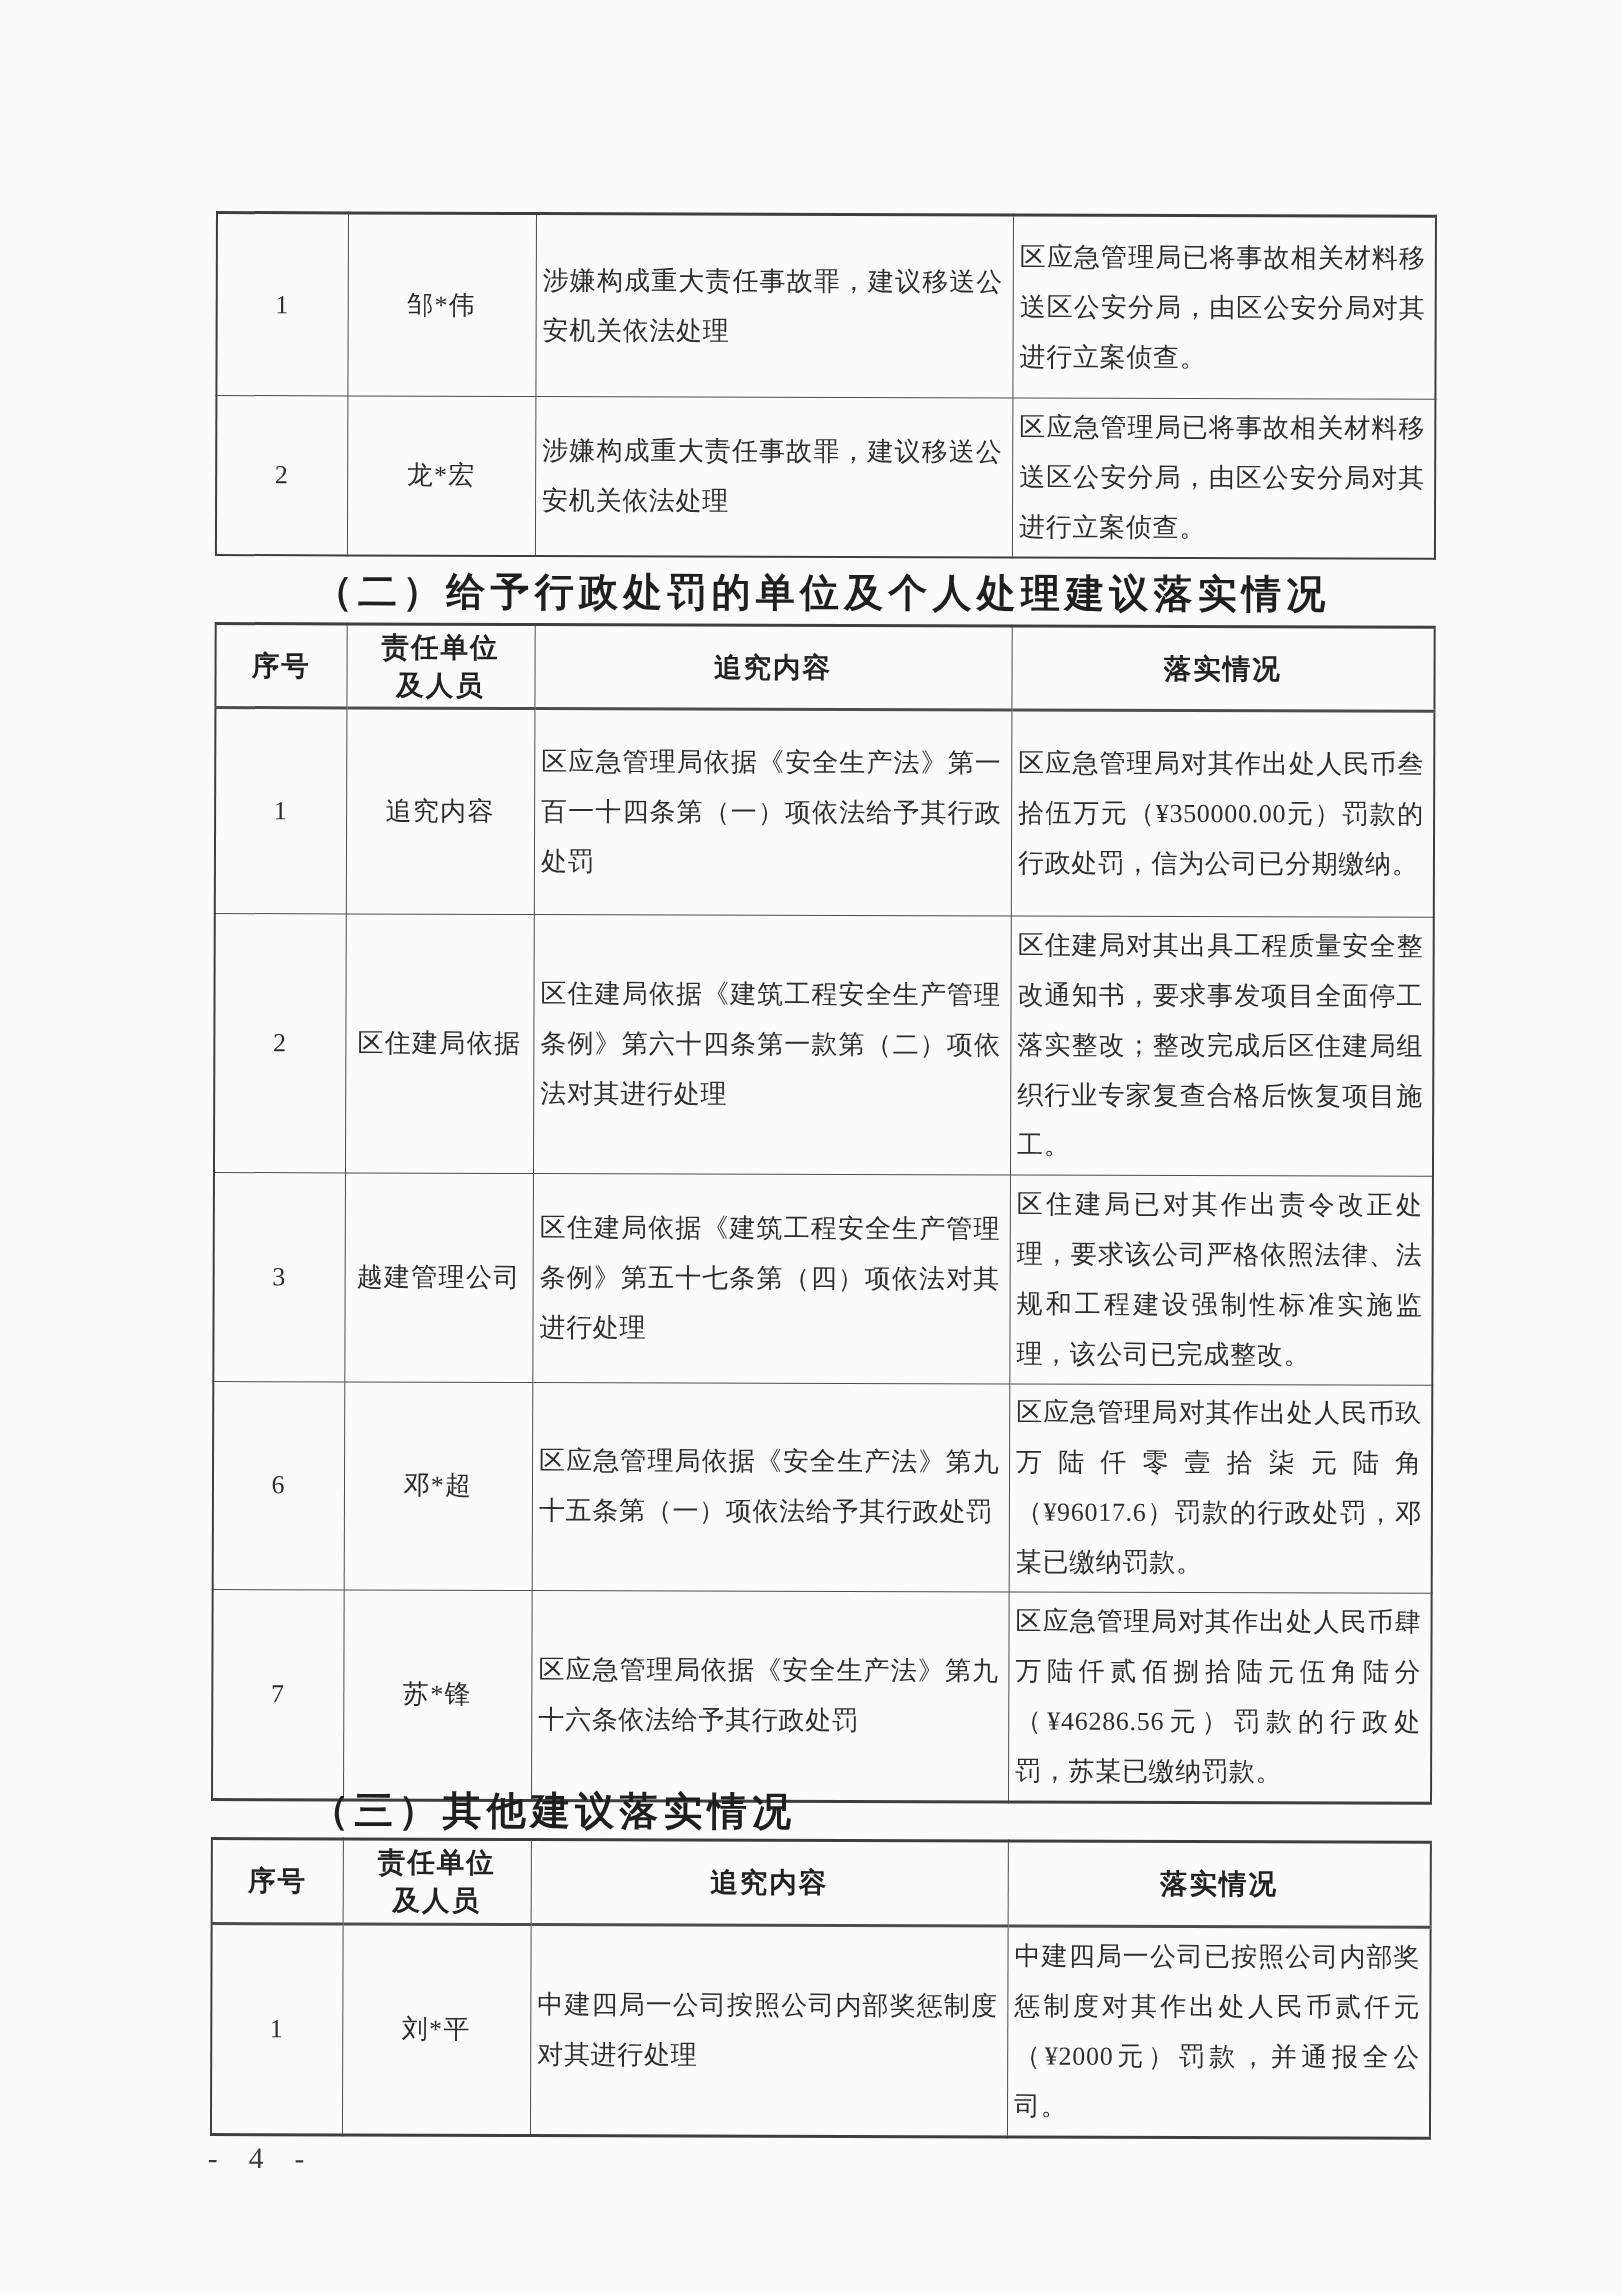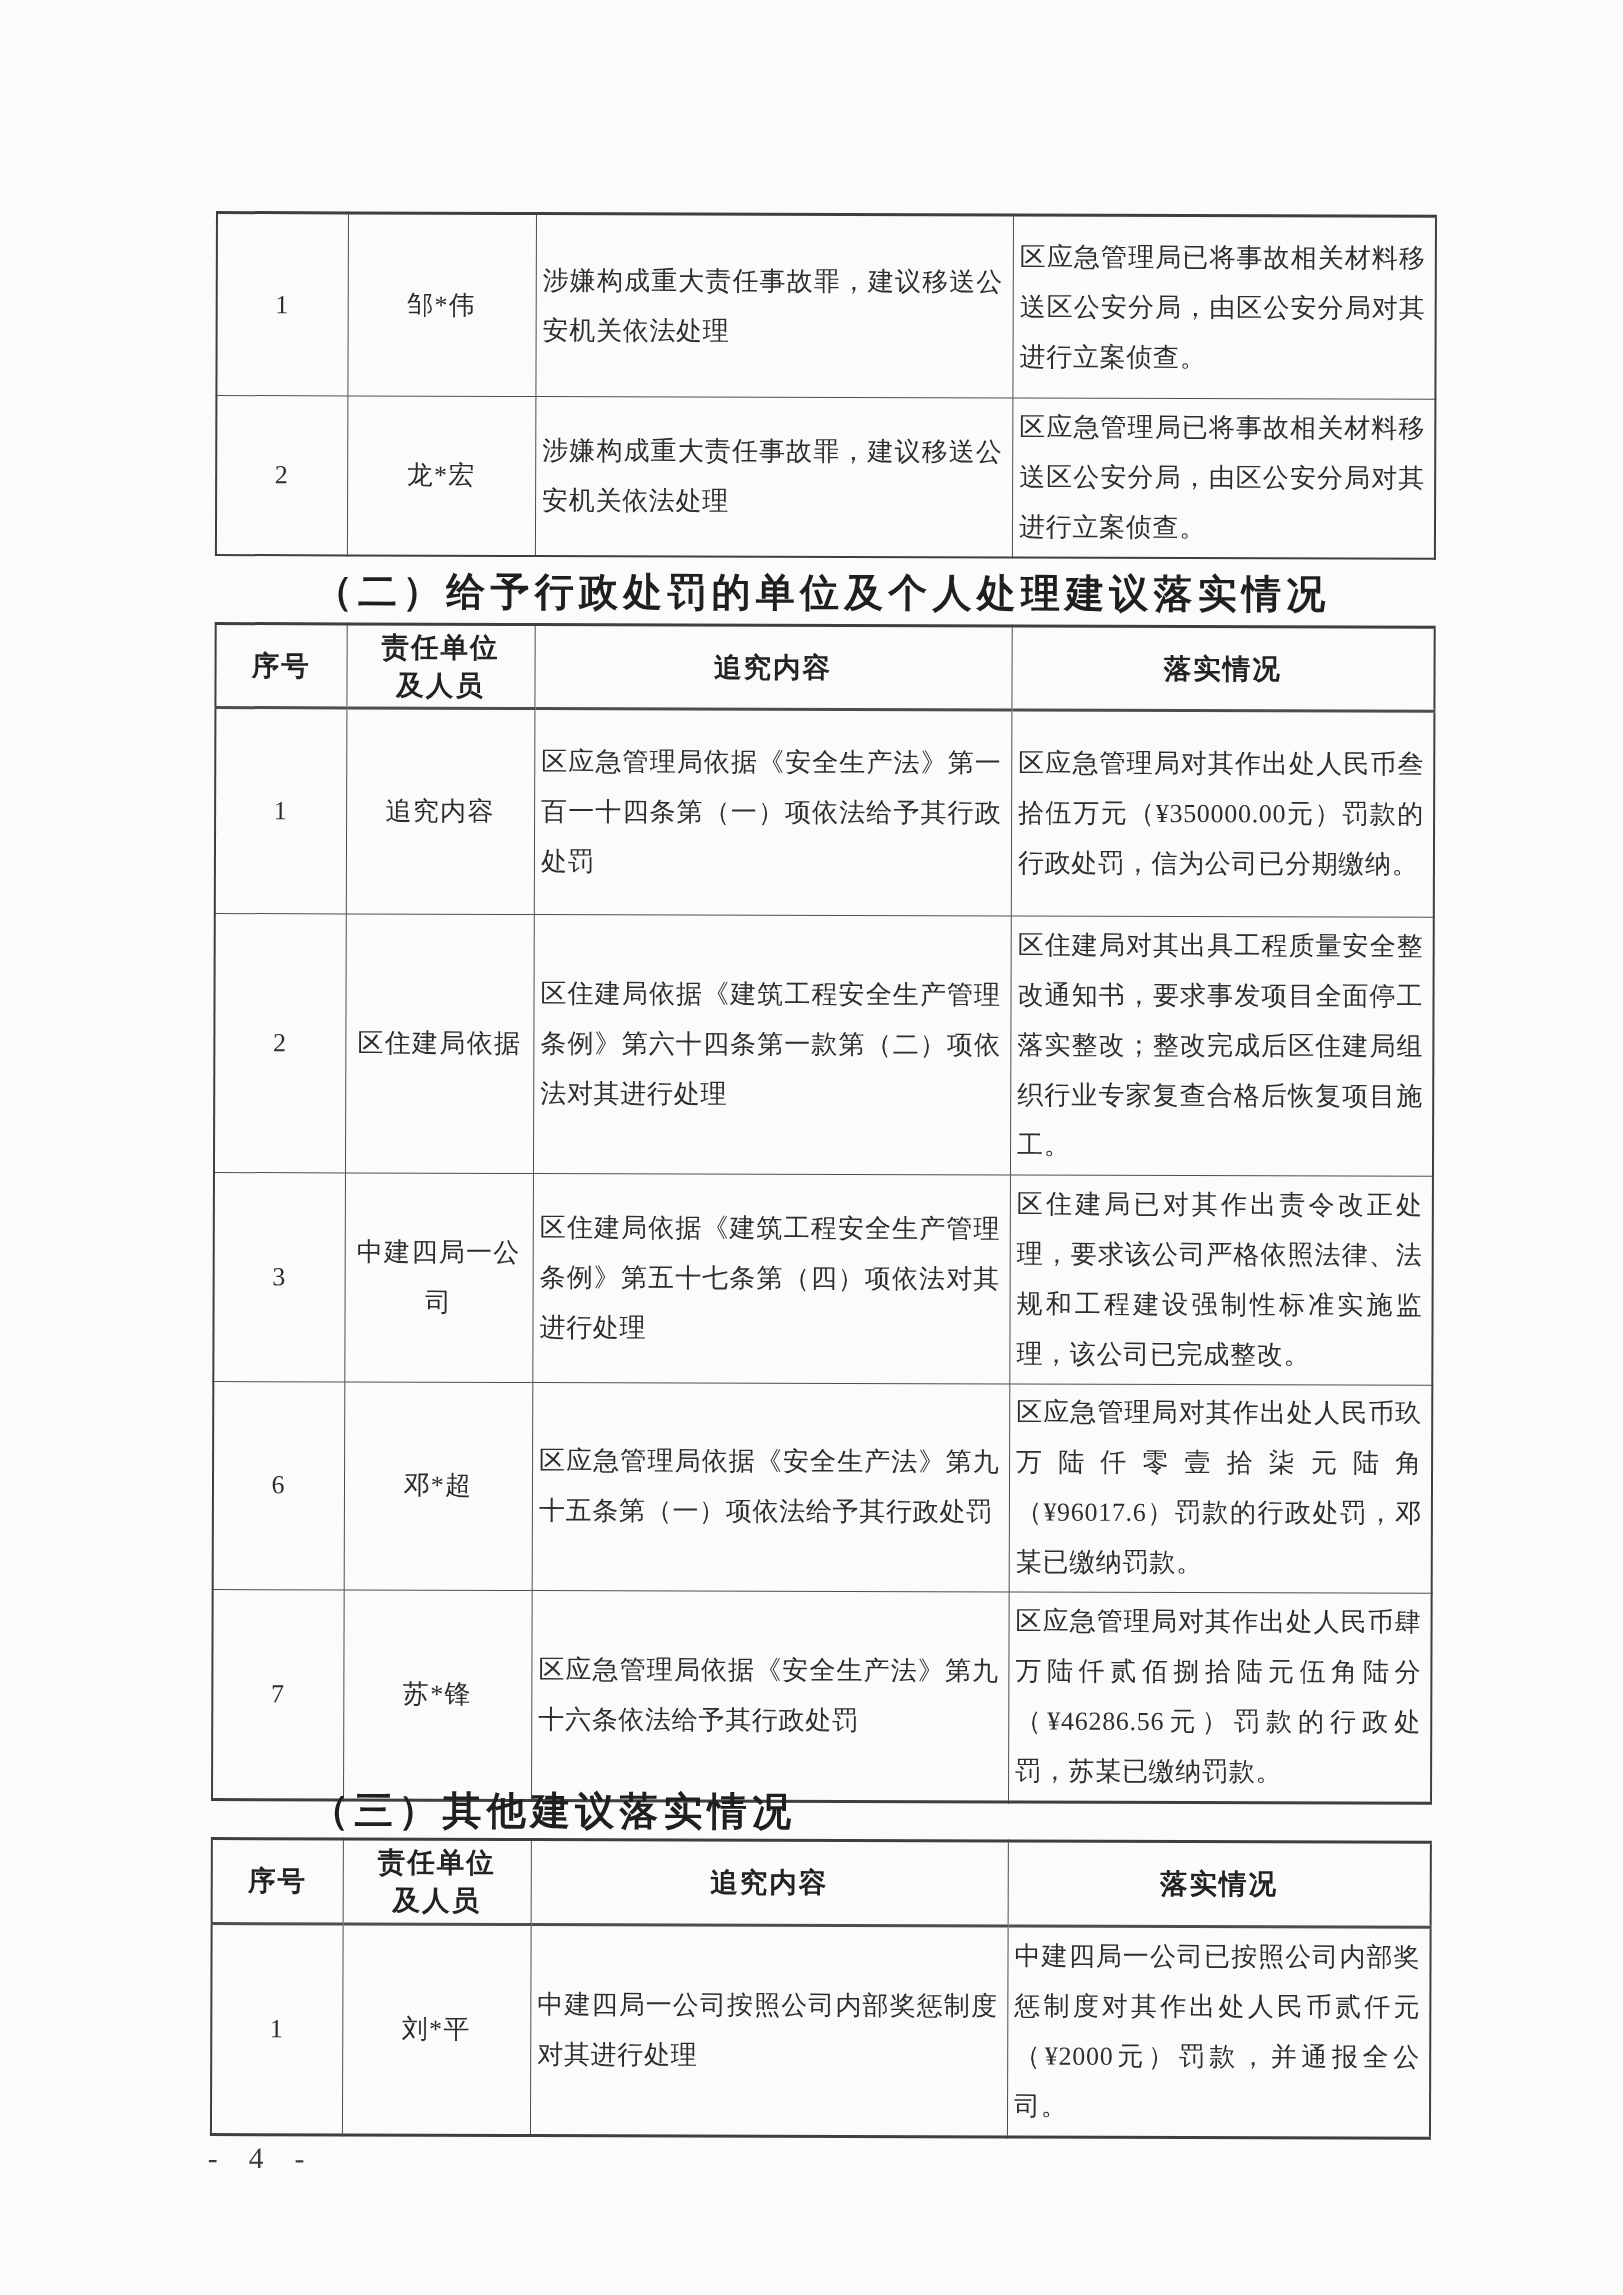--- a/index.html
+++ b/index.html
@@ -132,21 +132,21 @@
       <td class="cell-body">区应急管理局对其作出处人民币叁拾伍万元（¥350000.00元）罚款的行政处罚，信为公司已分期缴纳。</td>
     </tr>
     <tr style="height:249px">
       <td class="cell-no">2</td>
       <td class="cell-name">区住建局依据</td>
       <td class="cell-body">区住建局依据《建筑工程安全生产管理条例》第六十四条第一款第（二）项依法对其进行处理</td>
       <td class="cell-body">区住建局对其出具工程质量安全整改通知书，要求事发项目全面停工落实整改；整改完成后区住建局组织行业专家复查合格后恢复项目施工。</td>
     </tr>
     <tr style="height:198px">
       <td class="cell-no">3</td>
-      <td class="cell-name">中建四局一公司</td>
+      <td class="cell-name">越建管理公司</td>
       <td class="cell-body">区住建局依据《建筑工程安全生产管理条例》第五十七条第（四）项依法对其进行处理</td>
       <td class="cell-body">区住建局已对其作出责令改正处理，要求该公司严格依照法律、法规和工程建设强制性标准实施监理，该公司已完成整改。</td>
     </tr>
     <tr style="height:199px">
       <td class="cell-no">6</td>
       <td class="cell-name">邓*超</td>
       <td class="cell-body">区应急管理局依据《安全生产法》第九十五条第（一）项依法给予其行政处罚</td>
       <td class="cell-body">区应急管理局对其作出处人民币玖万陆仟零壹拾柒元陆角（¥96017.6）罚款的行政处罚，邓某已缴纳罚款。</td>
     </tr>
     <tr style="height:196px">

